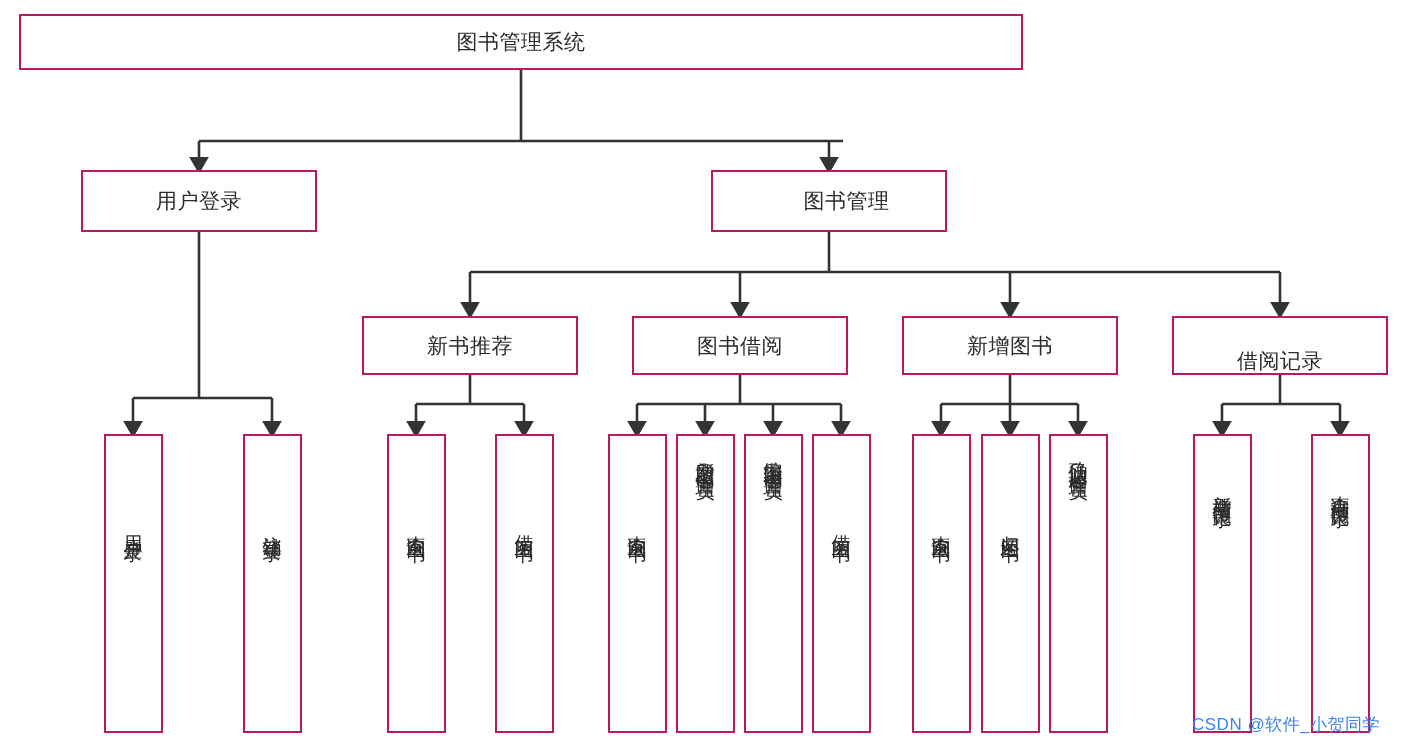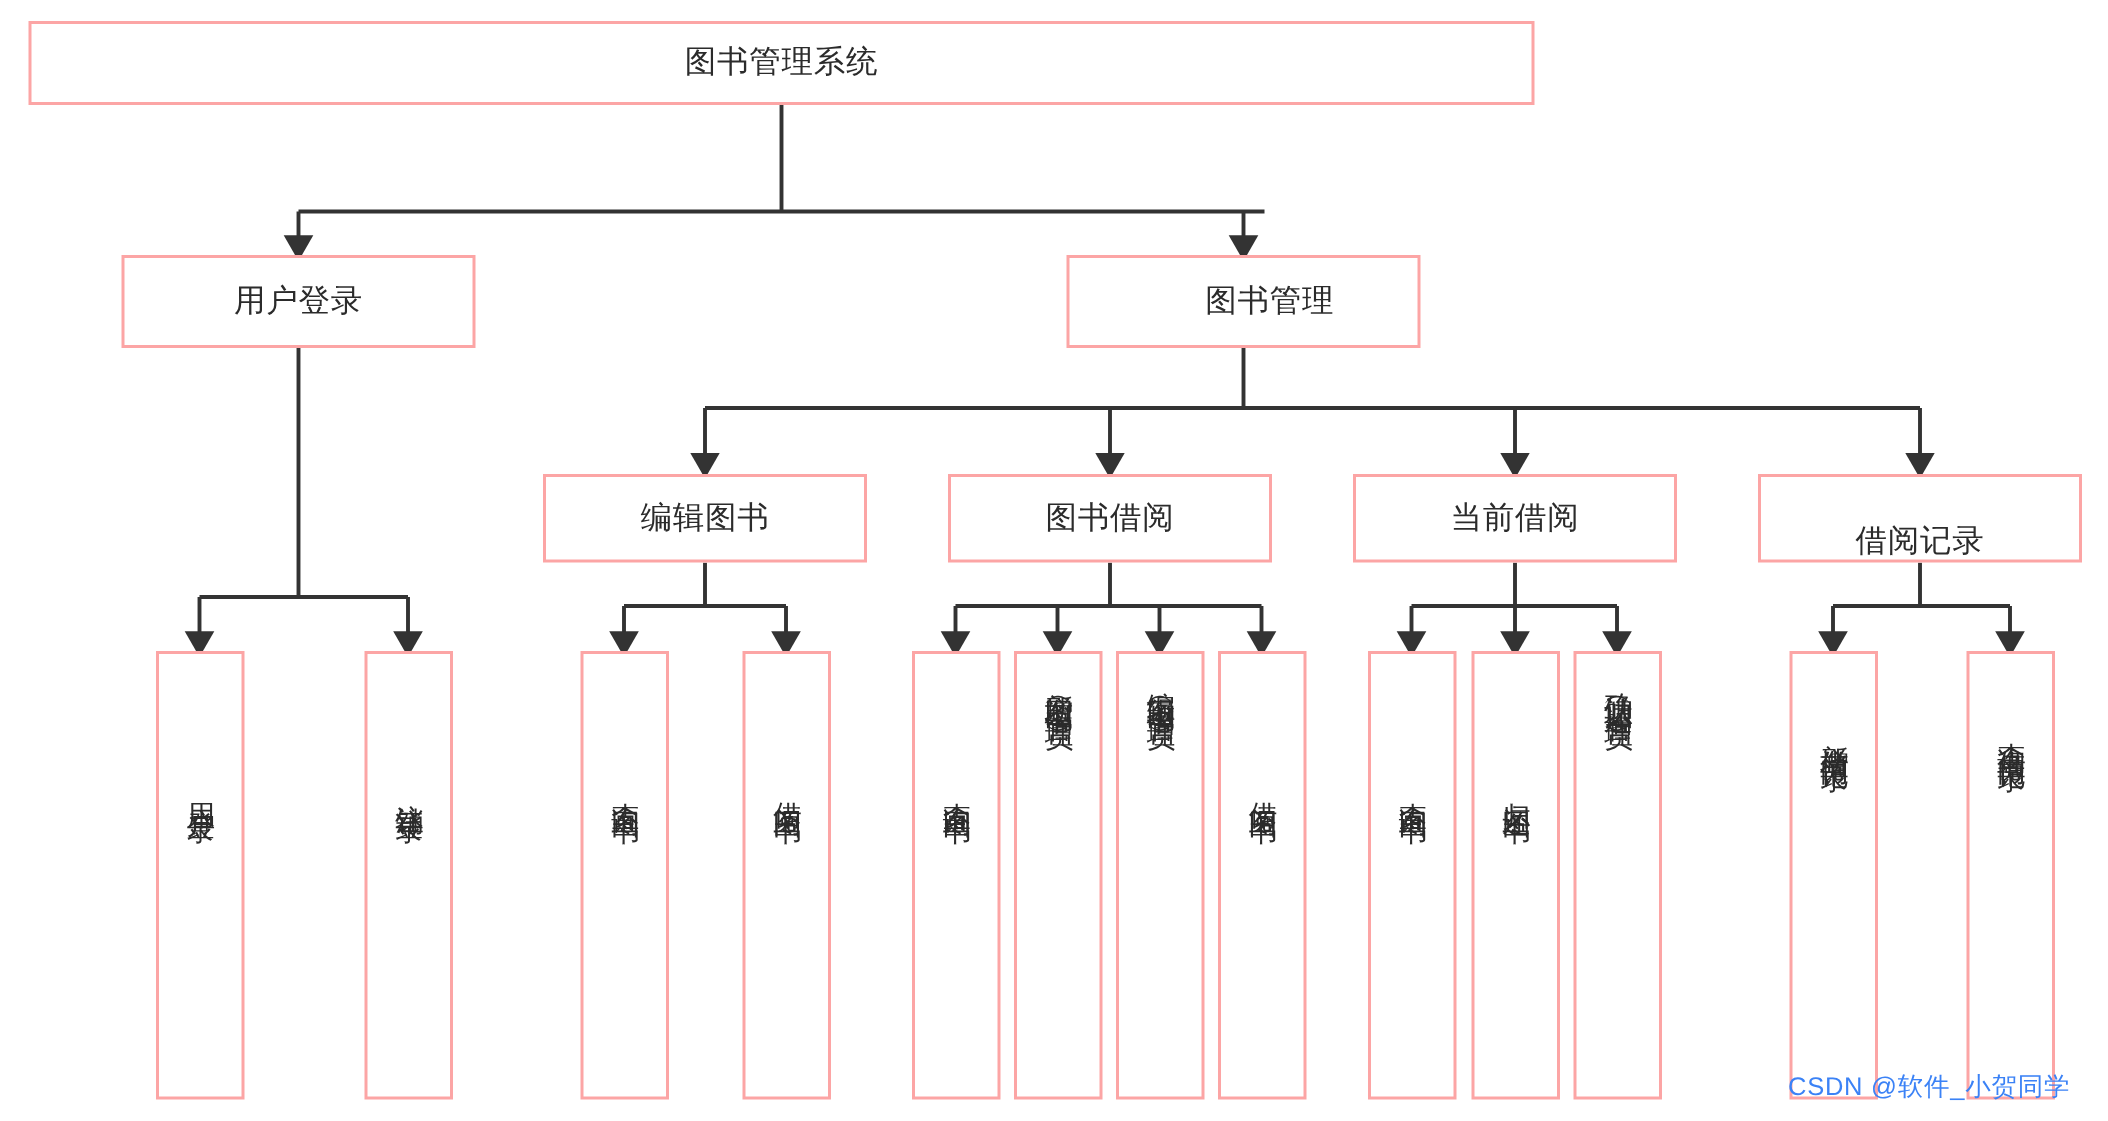--- a/index.html
+++ b/index.html
@@ -23,21 +23,21 @@
     left: 0;
     top: 0;
     width: 1405px;
     height: 747px;
     pointer-events: none;
   }
   .node {
     position: absolute;
     box-sizing: border-box;
     background: #ffffff;
-    border: 2px solid #fca5a5;
+    border: 2px solid #be185d;
     display: flex;
     align-items: center;
     justify-content: center;
     z-index: 2;
   }
   .node-label {
     font-size: 21px;
     color: #2b2b2b;
     line-height: 1.12;
     letter-spacing: 0.5px;
@@ -133,27 +133,27 @@
   </div>
 
   <div class="node horizontal" style="left:81px; top:170px; width:236px; height:62px;">
     <span class="node-label">用户登录</span>
   </div>
   <div class="node horizontal" style="left:711px; top:170px; width:236px; height:62px;padding-left:35px;">
     <span class="node-label">图书管理</span>
   </div>
 
   <div class="node horizontal" style="left:362px; top:316px; width:216px; height:59px;">
-    <span class="node-label">编辑图书</span>
+    <span class="node-label">新书推荐</span>
   </div>
   <div class="node horizontal" style="left:632px; top:316px; width:216px; height:59px;">
     <span class="node-label">图书借阅</span>
   </div>
   <div class="node horizontal" style="left:902px; top:316px; width:216px; height:59px;">
-    <span class="node-label">当前借阅</span>
+    <span class="node-label">新增图书</span>
   </div>
   <div class="node horizontal" style="left:1172px; top:316px; width:216px; height:59px;align-items:flex-end;">
     <span class="node-label">借阅记录</span>
   </div>
 
   <div class="node vertical" style="left:104px; top:434px; width:59px; height:299px; padding-top:84px;">
     <span class="node-label">用户登录</span>
   </div>
   <div class="node vertical" style="left:243px; top:434px; width:59px; height:299px; padding-top:84px;">
     <span class="node-label">注销登录</span>

